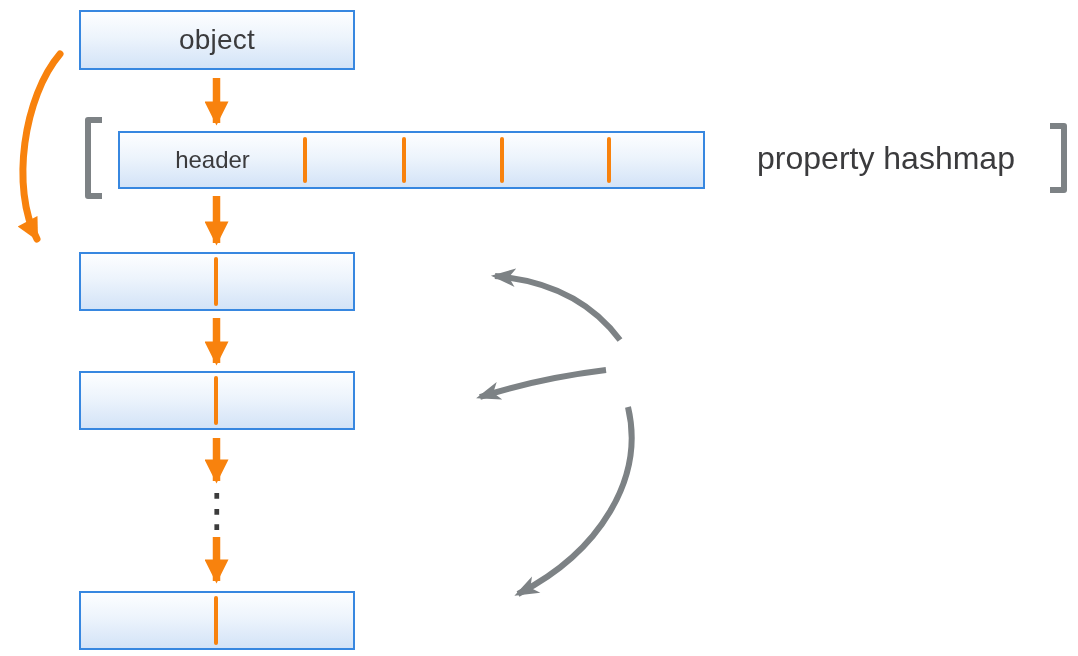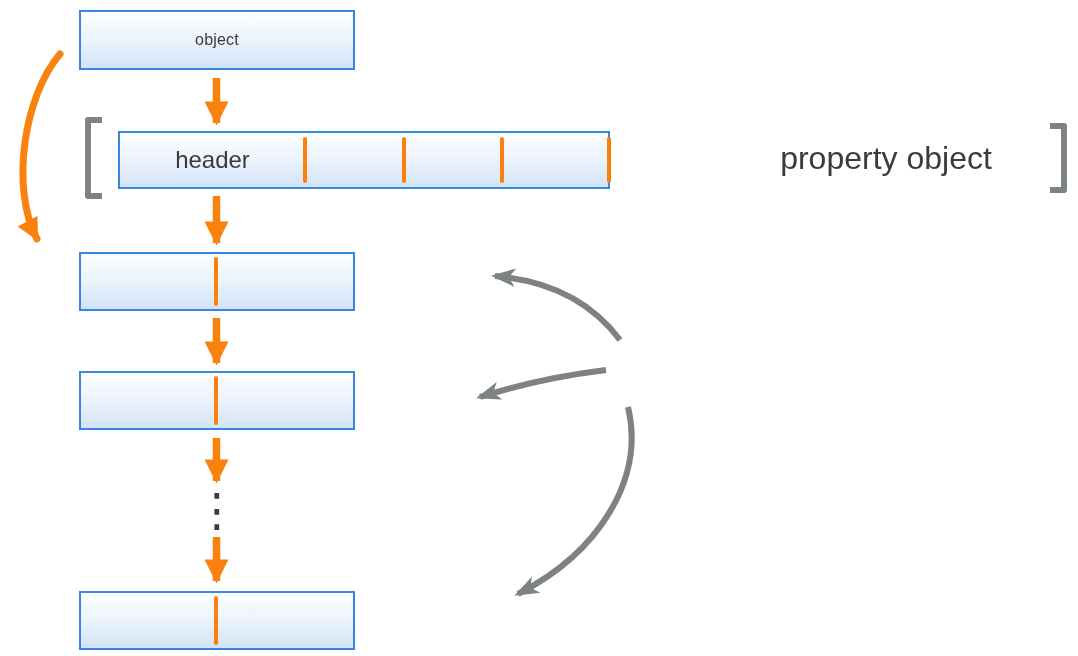--- a/index.html
+++ b/index.html
@@ -23,27 +23,27 @@
     position:absolute;left:0;top:0;width:1078px;height:656px;
     pointer-events:none;
   }
   .box{
     position:absolute;
     box-sizing:border-box;
     border:2px solid var(--blue-border);
     background:linear-gradient(180deg, var(--box-fill-top) 0%, var(--box-fill-mid) 45%, var(--box-fill-bottom) 100%);
   }
   .object-box{left:79px;top:10px;width:276px;height:60px;display:flex;align-items:center;justify-content:center;}
-  .hashmap-box{left:118px;top:131px;width:492px;height:58px;}
+  .hashmap-box{left:118px;top:131px;width:587px;height:58px;}
   .pair-box{left:79px;width:276px;height:59px;}
   .pair-box-1{top:252px;}
   .pair-box-2{top:371px;}
   .pair-box-3{top:591px;}
   .box-label{
-    font-size:16px;color:var(--ink);letter-spacing:0.2px;
+    font-size:28px;color:var(--ink);letter-spacing:0.2px;
   }
   .header-label{
     position:absolute;left:0;top:0;width:185px;height:100%;
     display:flex;align-items:center;justify-content:center;
     font-size:24px;color:var(--ink);
   }
   .tick{
     position:absolute;
     width:4px;top:4px;bottom:4px;
     background:var(--orange);
@@ -101,21 +101,21 @@
     <span class="box-label">object</span>
   </div>
 
   <div class="box hashmap-box">
     <span class="header-label">header</span>
     <span class="tick" style="left:183px"></span>
     <span class="tick" style="left:282px"></span>
     <span class="tick" style="left:380px"></span>
     <span class="tick" style="left:487px"></span>
   </div>
-  <div class="caption hashmap-caption">property object</div>
+  <div class="caption hashmap-caption">property hashmap</div>
 
   <div class="box pair-box pair-box-1">
     <span class="tick pair-tick"></span>
   </div>
   <div class="box pair-box pair-box-2">
     <span class="tick pair-tick"></span>
   </div>
   <div class="box pair-box pair-box-3">
     <span class="tick pair-tick"></span>
   </div>

